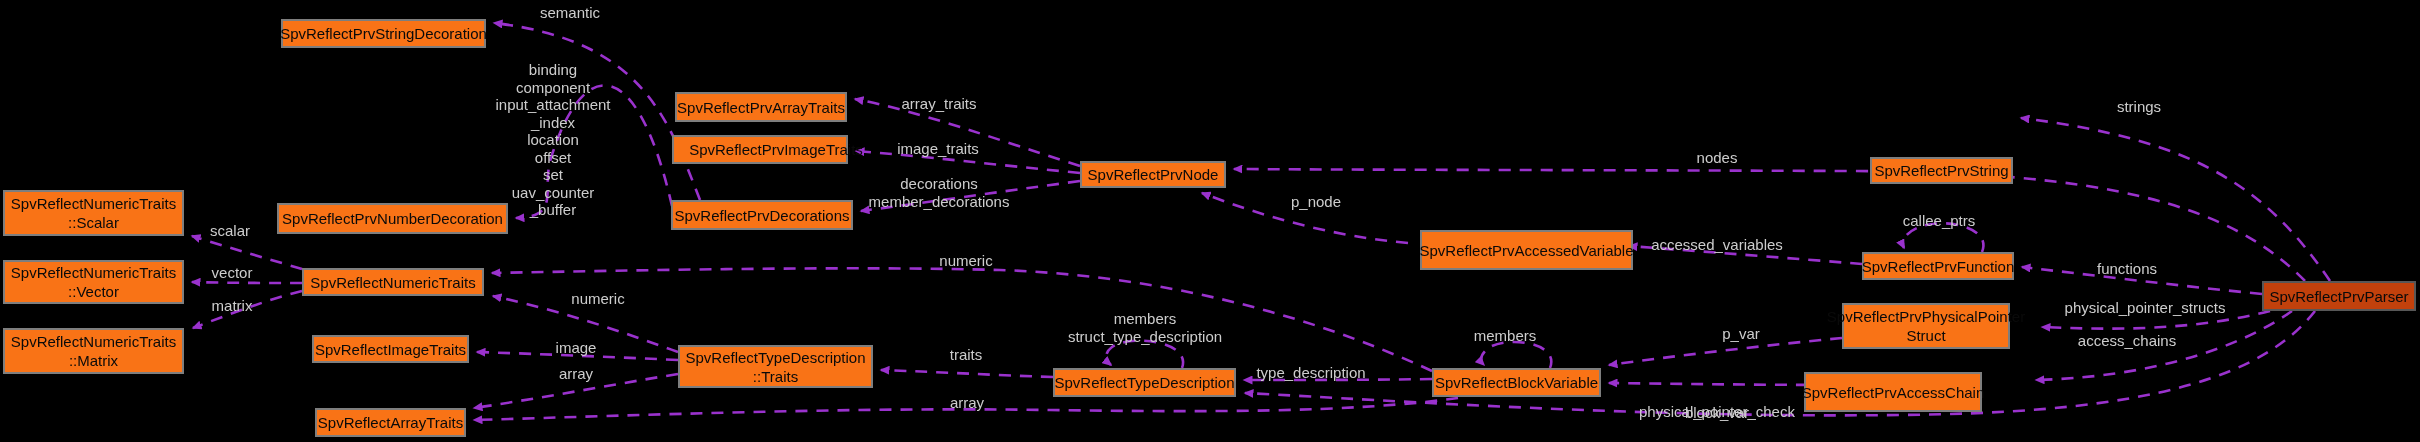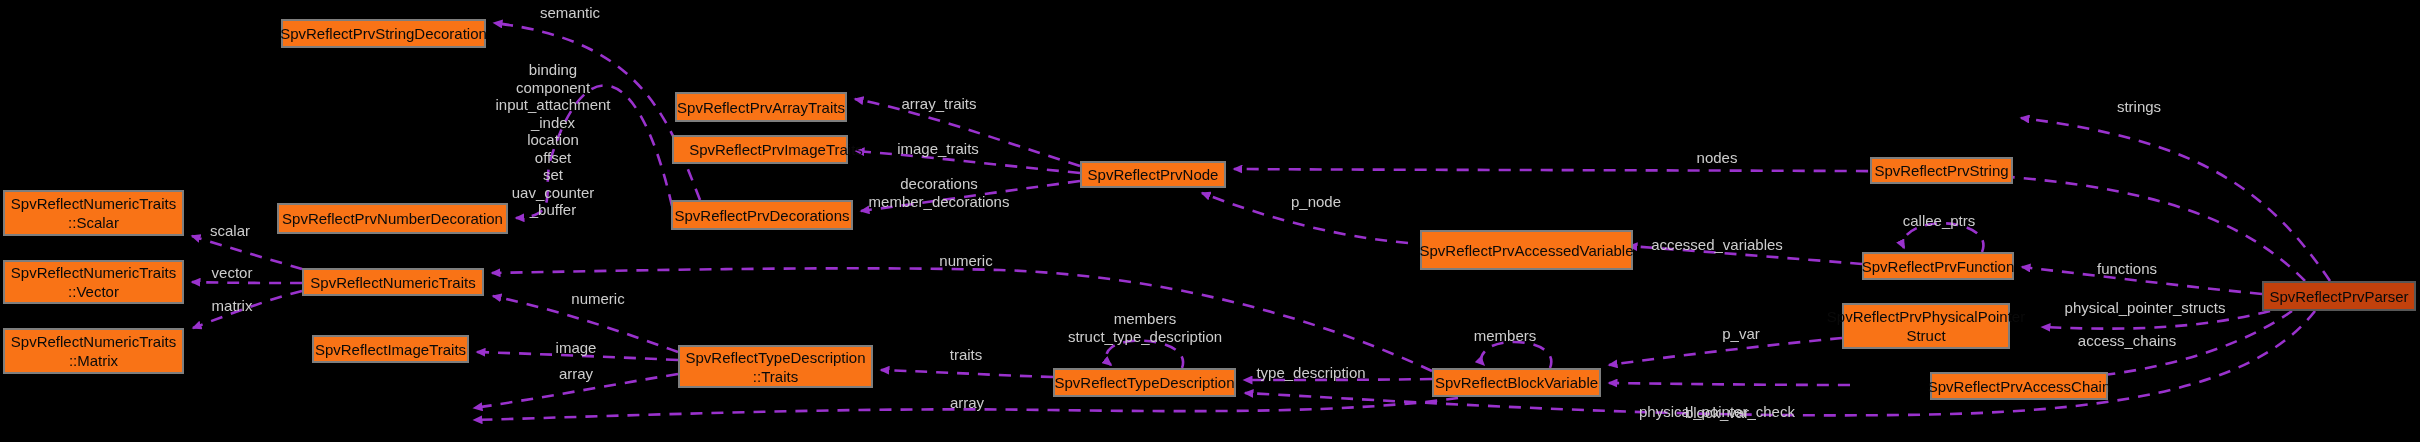--- a/index.html
+++ b/index.html
@@ -62,31 +62,32 @@
   <div class="node" style="left:671px;top:200px;width:182px;height:30px;">SpvReflectPrvDecorations</div>
   <div class="node" style="left:277px;top:203px;width:231px;height:31px;">SpvReflectPrvNumberDecoration</div>
   <div class="node" style="left:3px;top:190px;width:181px;height:46px;">SpvReflectNumericTraits
 ::Scalar</div>
   <div class="node" style="left:3px;top:260px;width:181px;height:44px;">SpvReflectNumericTraits
 ::Vector</div>
   <div class="node" style="left:3px;top:328px;width:181px;height:46px;">SpvReflectNumericTraits
 ::Matrix</div>
   <div class="node" style="left:302px;top:268px;width:182px;height:28px;">SpvReflectNumericTraits</div>
   <div class="node" style="left:312px;top:335px;width:157px;height:28px;">SpvReflectImageTraits</div>
+  <div class="node" style="left:315px;top:408px;width:151px;height:29px;">SpvReflectArrayTraits</div>
   <div class="node" style="left:678px;top:345px;width:195px;height:43px;">SpvReflectTypeDescription
 ::Traits</div>
   <div class="node" style="left:1080px;top:161px;width:146px;height:27px;">SpvReflectPrvNode</div>
   <div class="node" style="left:1053px;top:368px;width:183px;height:29px;">SpvReflectTypeDescription</div>
   <div class="node" style="left:1432px;top:368px;width:169px;height:29px;">SpvReflectBlockVariable</div>
   <div class="node" style="left:1408px;top:230px;width:213px;height:40px;margin-left:12px;">SpvReflectPrvAccessedVariable</div>
   <div class="node" style="left:1870px;top:110px;width:143px;height:27px;margin-top:47px;">SpvReflectPrvString</div>
   <div class="node" style="left:1862px;top:252px;width:152px;height:28px;">SpvReflectPrvFunction</div>
   <div class="node" style="left:1842px;top:303px;width:168px;height:46px;">SpvReflectPrvPhysicalPointer
 Struct</div>
-  <div class="node" style="left:1930px;top:372px;width:178px;height:28px;">SpvReflectPrvAccessChain</div>
+  <div class="node" style="left:1804px;top:372px;width:178px;height:40px;">SpvReflectPrvAccessChain</div>
   <div class="node hl" style="left:2262px;top:281px;width:154px;height:30px;">SpvReflectPrvParser</div>
 
   <div class="edge-label" style="left:570px;top:13px;">semantic</div>
   <div class="edge-label" style="left:553px;top:140px;">binding
 component
 input_attachment
 _index
 location
 offset
 set

